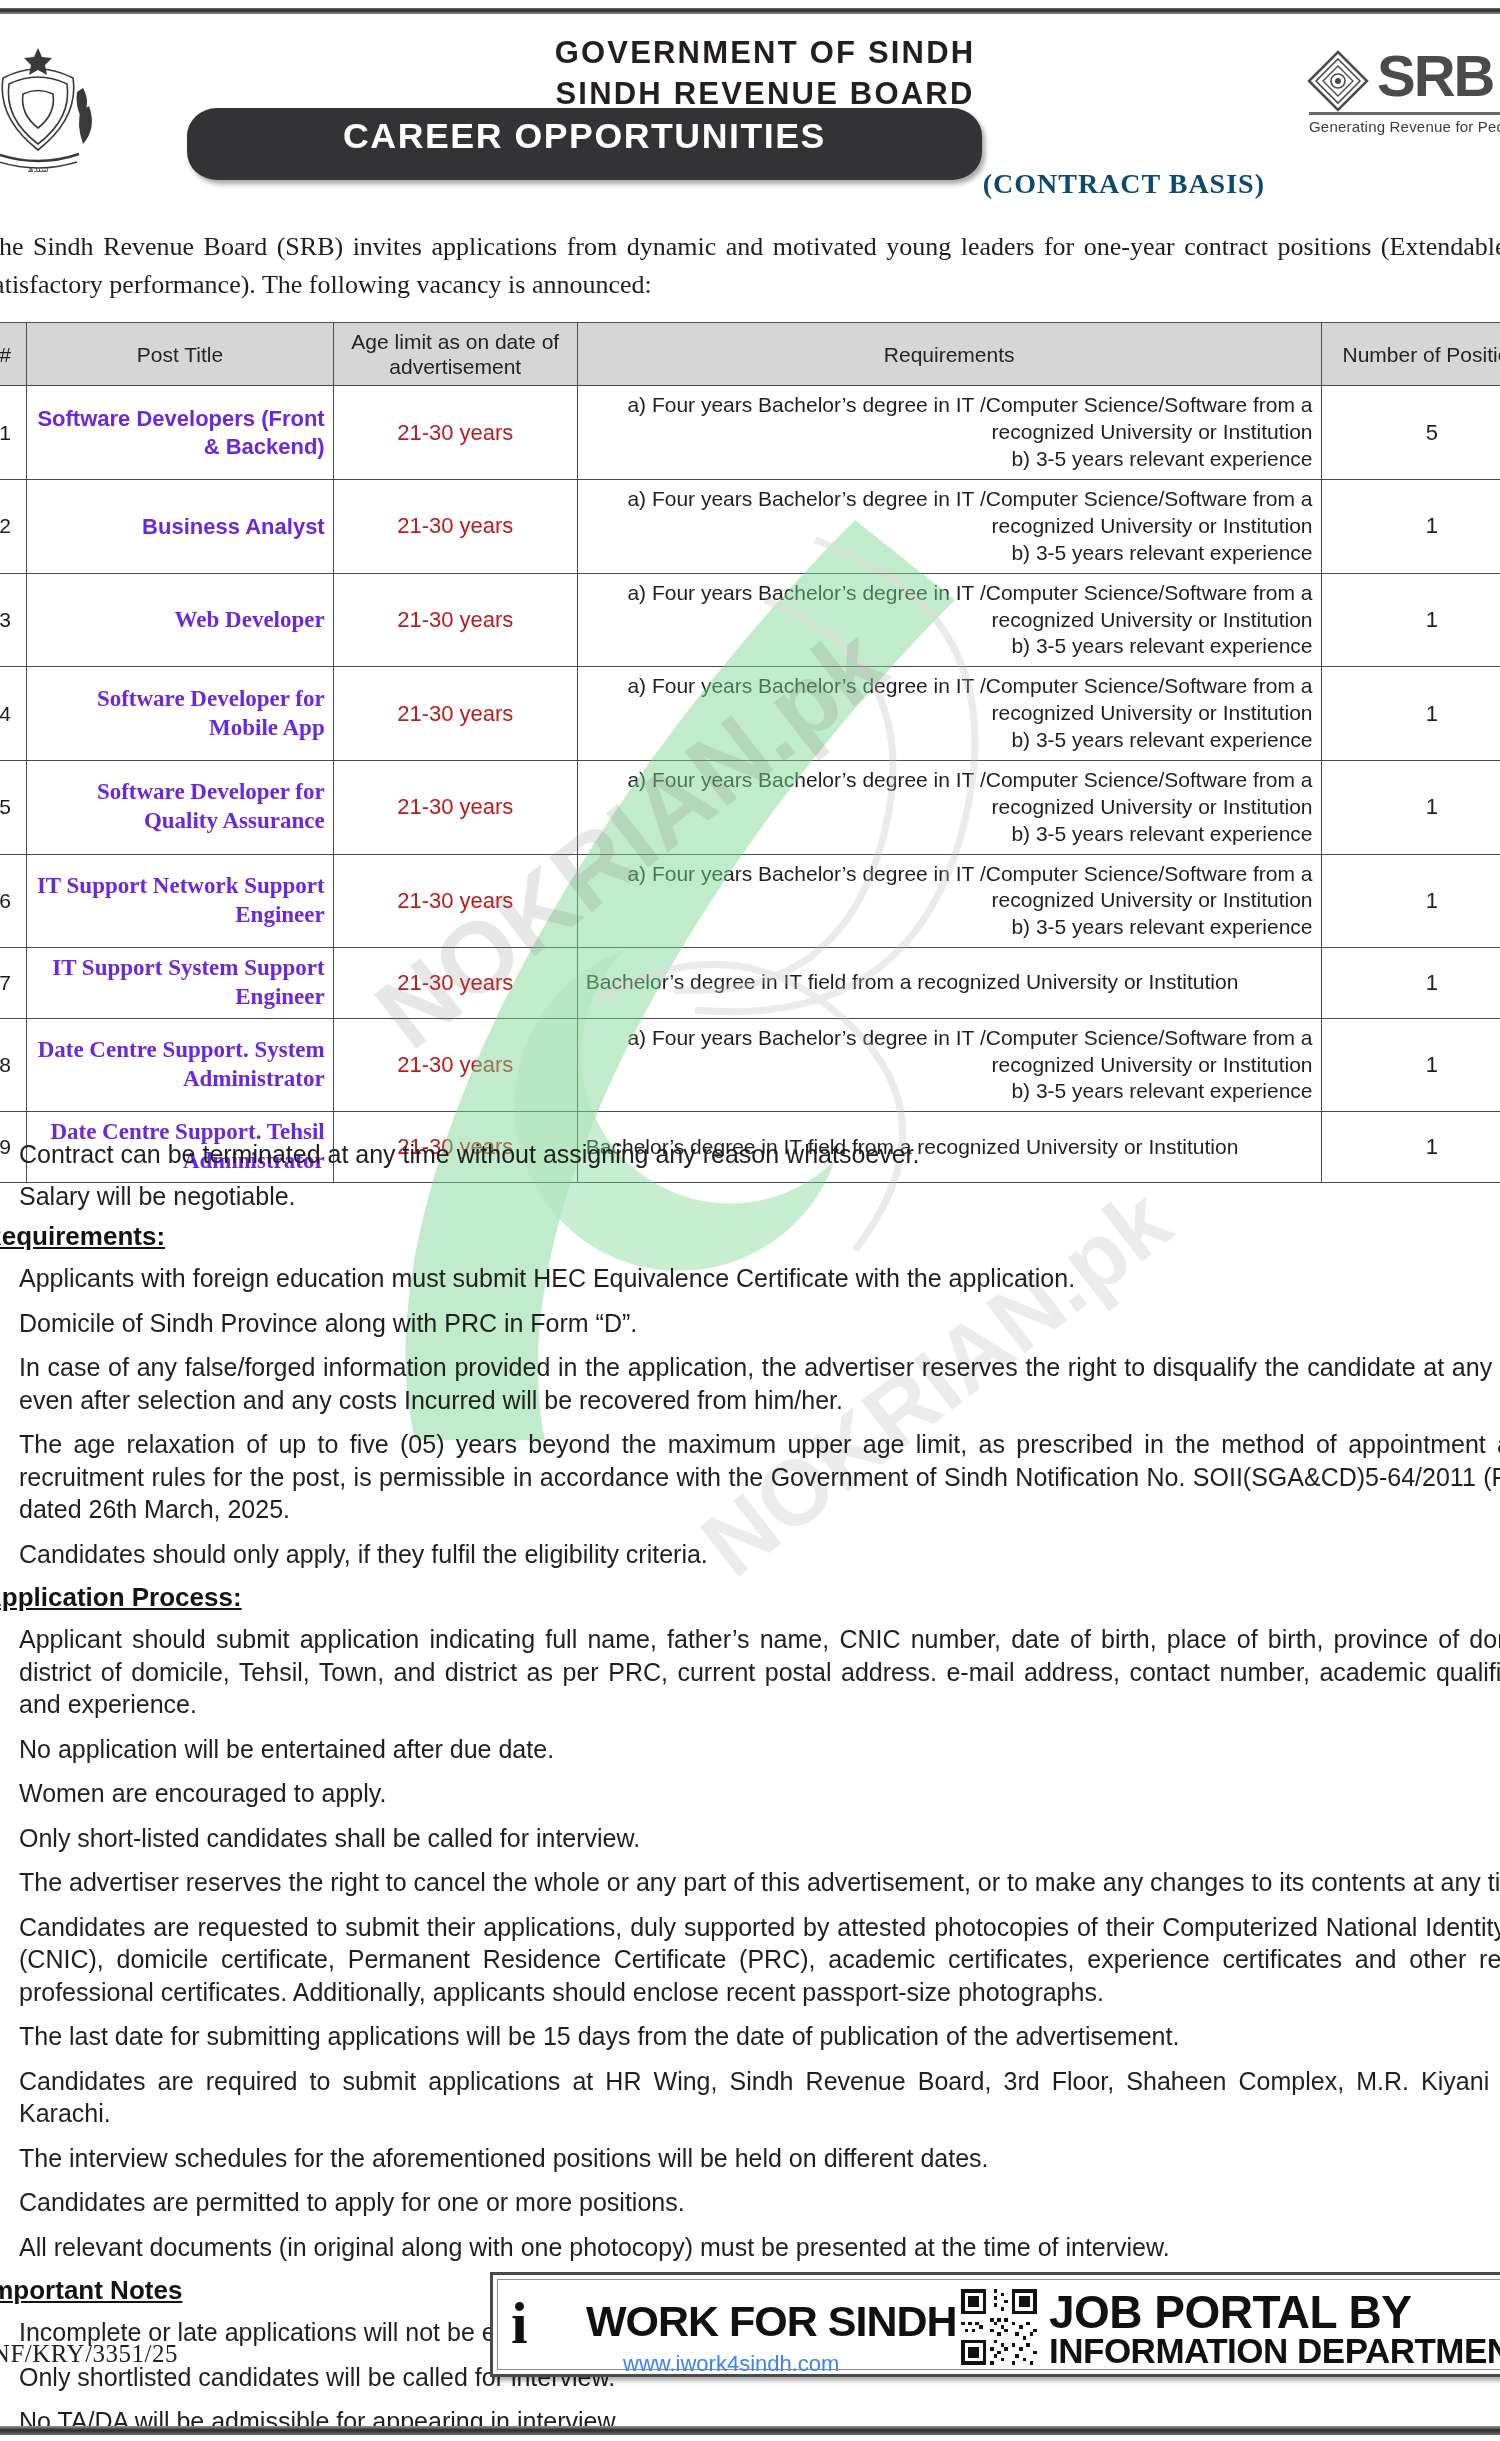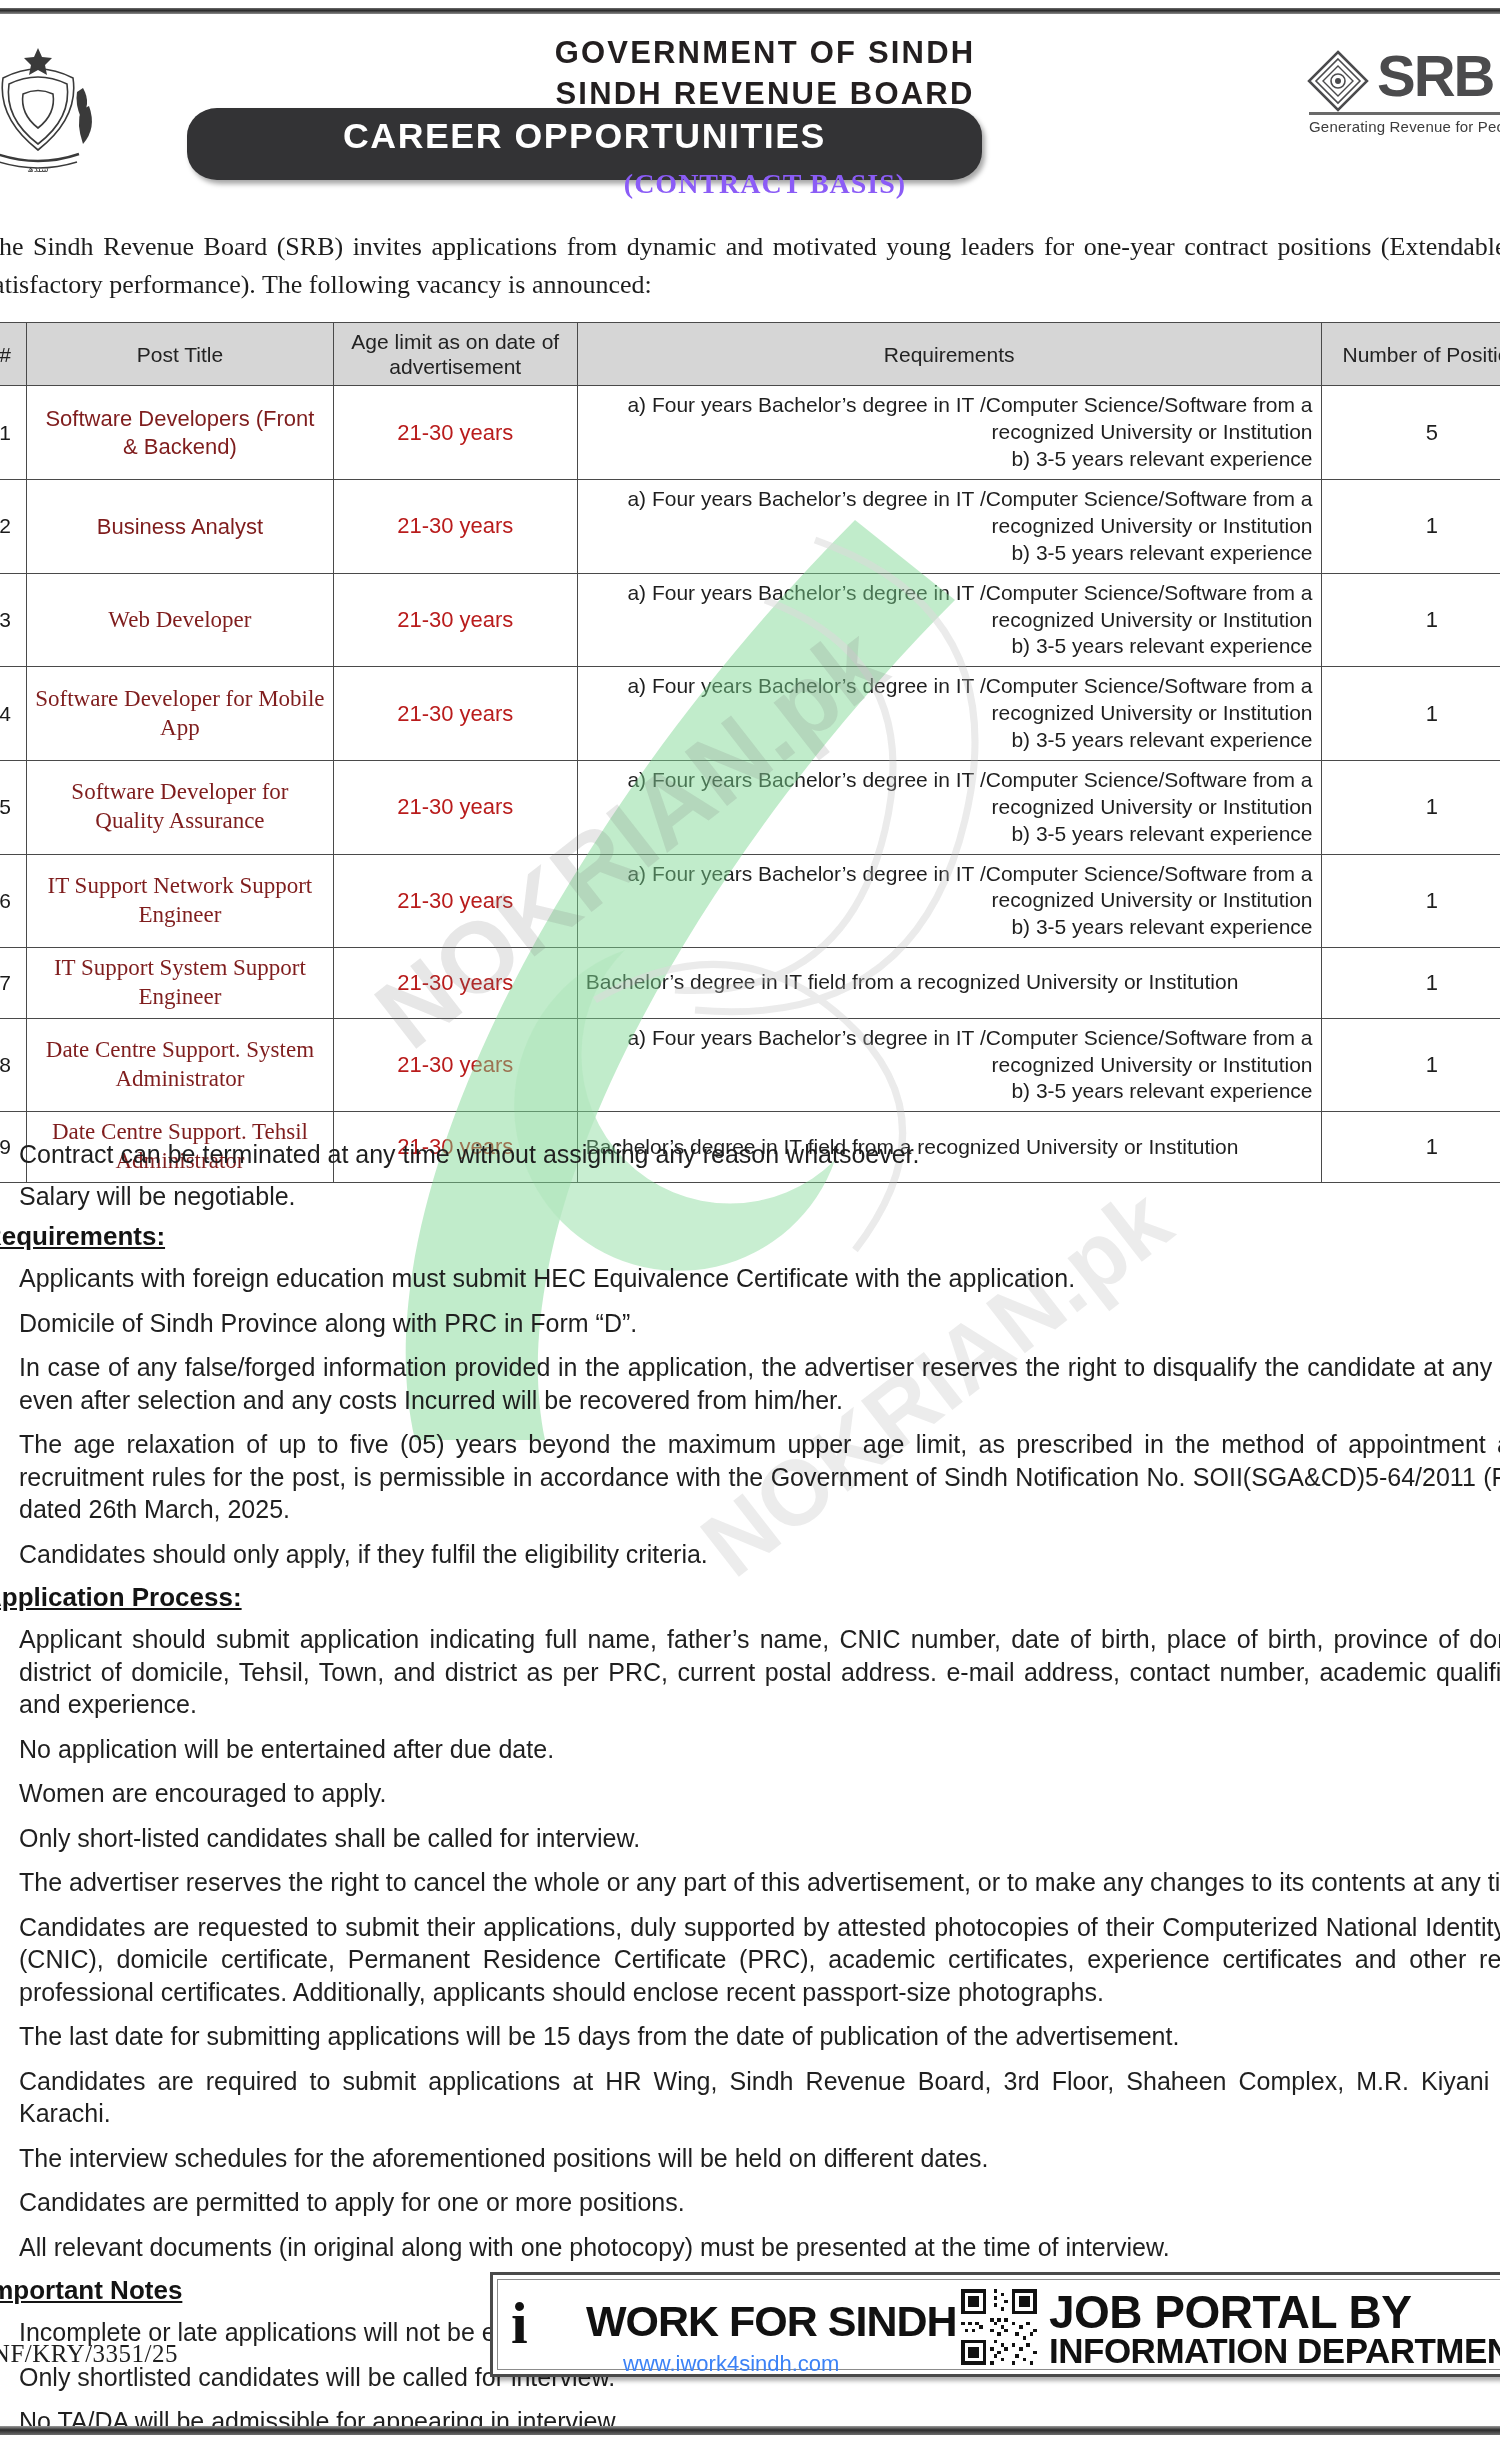--- a/index.html
+++ b/index.html
@@ -67,26 +67,26 @@
     color: #ffffff;
     font-family: "Liberation Sans", sans-serif;
     font-weight: bold;
     font-size: 35px;
     letter-spacing: 1.5px;
     transform: scaleX(1.02);
   }
 
   .contract-basis {
     position: absolute; left: 300px; top: 150px; width: 1000px;
-    text-align: center;
+    text-align: right;
     font-family: "Liberation Serif", serif;
     font-weight: bold;
     font-size: 28px;
     letter-spacing: 1px;
-    color: #8b5cf6;
+    color: #0c4a6e;
   }
 
   .srb-logo { position: absolute; left: 1342px; top: 22px; width: 260px; height: 110px; }
   .srb-mark { position:absolute; left:0; top:10px; width:62px; height:62px; }
   .srb-word {
     position: absolute; left: 70px; top: 2px;
     font-family: "Liberation Sans", sans-serif;
     font-weight: bold; font-size: 58px; letter-spacing: -2px;
     color: #4b4b4d;
   }
@@ -132,22 +132,23 @@
   .c-num   { width: 38px;  }
   .c-post  { width: 270px; }
   .c-age   { width: 215px; }
   .c-req   { width: 655px; }
   .c-count { width: 195px; }
 
   td.post {
     font-family: "Liberation Serif", serif;
     font-size: 23px;
     line-height: 1.25;
-    text-align: center;
-    color: #7f1d1d;
+    text-align: right;
+    color: #6d28d9;
+    font-weight: bold;
   }
   td.post.sans { font-family: "Liberation Sans", sans-serif; font-size: 22px; }
   td.age {
     text-align: center;
     font-size: 22px;
     color: #b91c1c;
   }
   td.req {
     font-size: 21px;
     line-height: 1.28;

